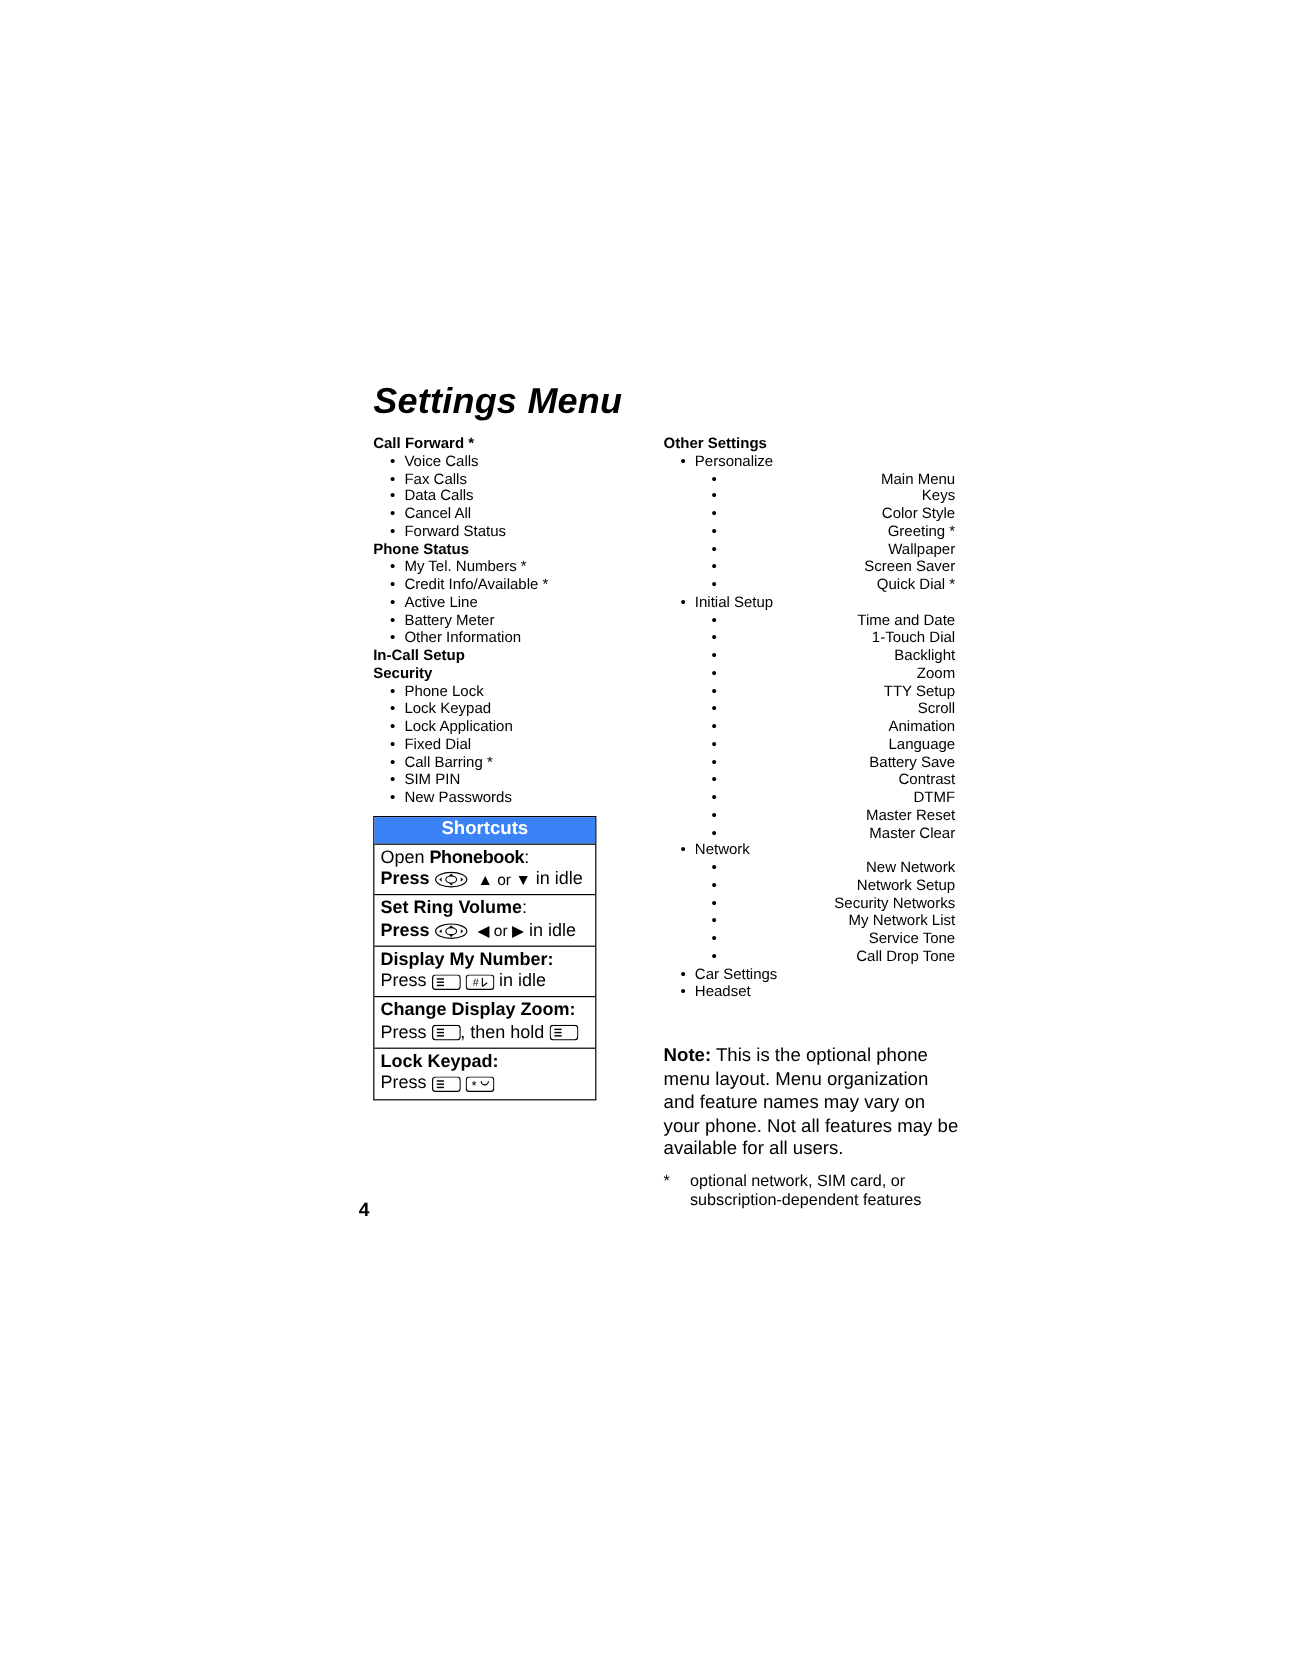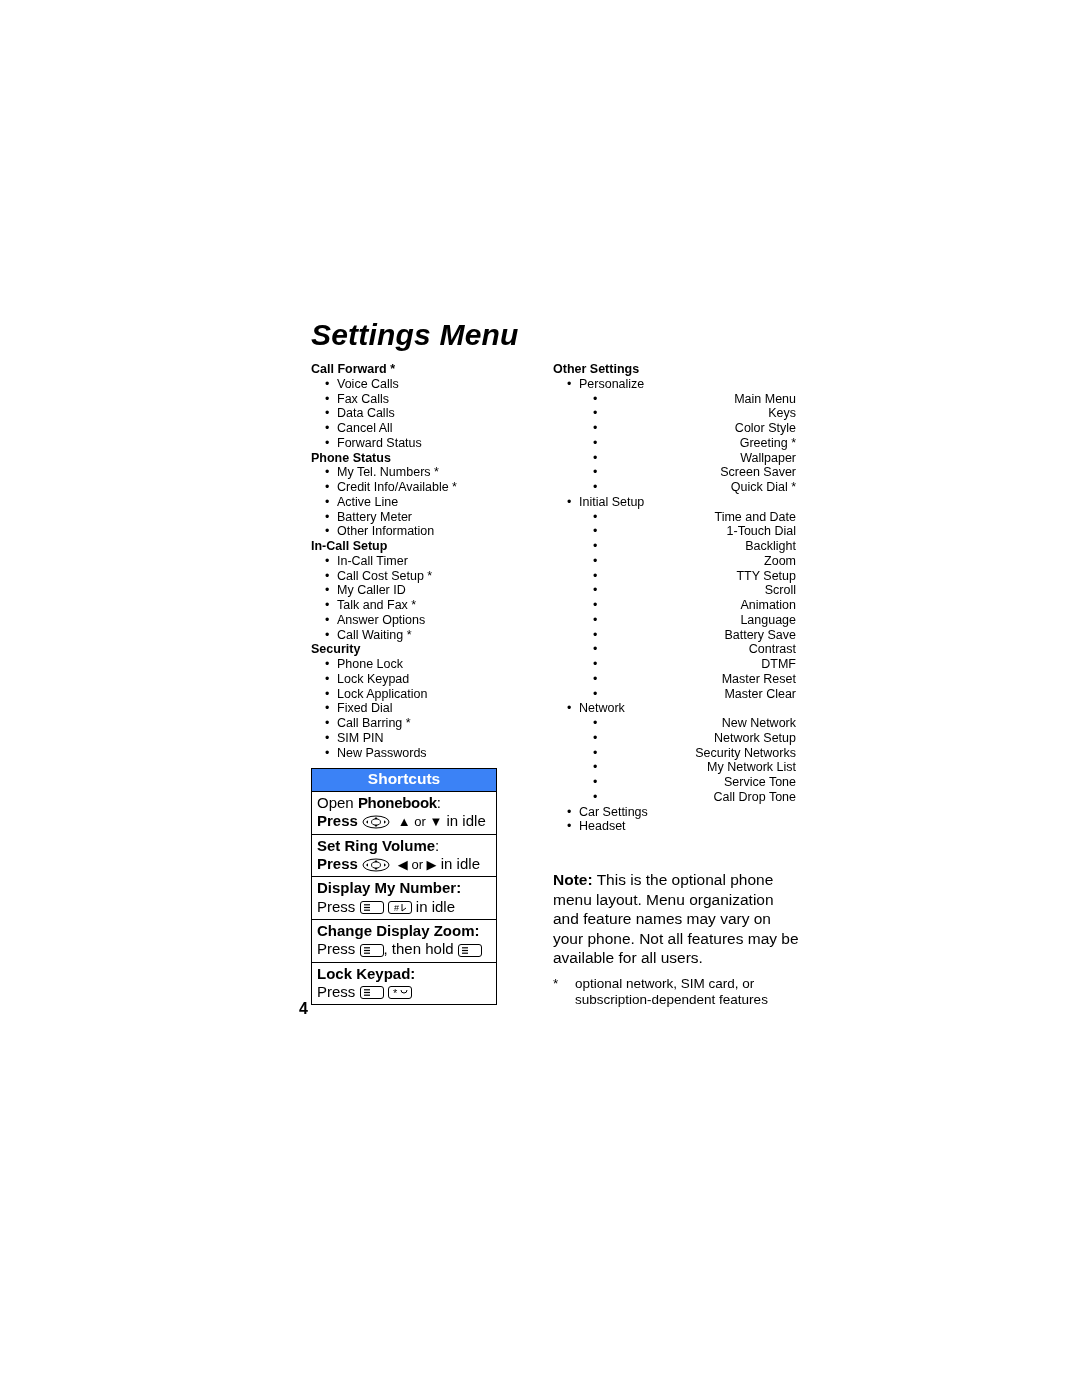--- a/index.html
+++ b/index.html
@@ -135,28 +135,20 @@
           </ul>
           <div class="section-title">Phone Status</div>
           <ul class="lvl">
             <li>My Tel. Numbers *</li>
             <li>Credit Info/Available *</li>
             <li>Active Line</li>
             <li>Battery Meter</li>
             <li>Other Information</li>
           </ul>
           <div class="section-title">In-Call Setup</div>
-          <ul class="lvl">
-            <li>In-Call Timer</li>
-            <li>Call Cost Setup *</li>
-            <li>My Caller ID</li>
-            <li>Talk and Fax *</li>
-            <li>Answer Options</li>
-            <li>Call Waiting *</li>
-          </ul>
           <div class="section-title">Security</div>
           <ul class="lvl">
             <li>Phone Lock</li>
             <li>Lock Keypad</li>
             <li>Lock Application</li>
             <li>Fixed Dial</li>
             <li>Call Barring *</li>
             <li>SIM PIN</li>
             <li>New Passwords</li>
           </ul>

